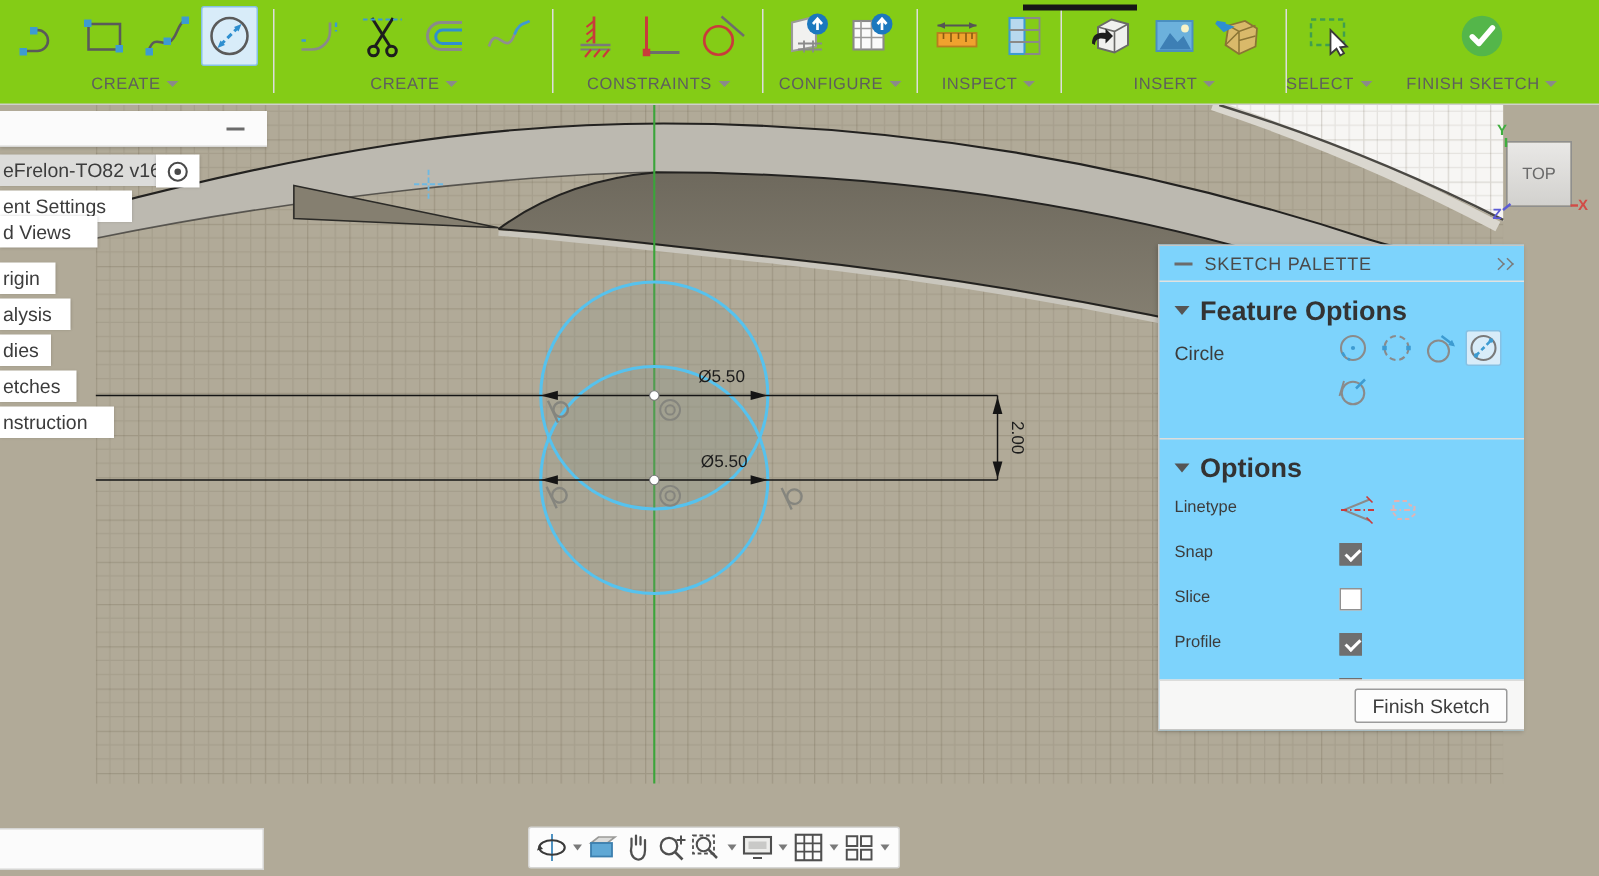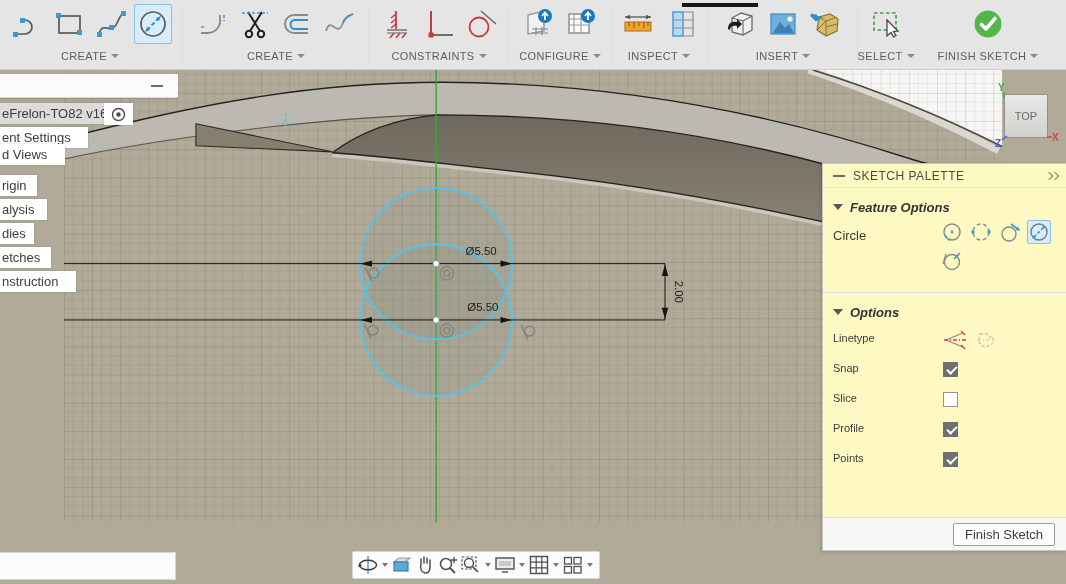--- a/index.html
+++ b/index.html
@@ -1,21 +1,21 @@
 <!DOCTYPE html>
 <html><head>
 <meta charset="utf-8">
 <style>
   * { margin:0; padding:0; box-sizing:border-box; }
   html,body { width:1066px; height:584px; overflow:hidden;
     font-family:"Liberation Sans", sans-serif; background:#b1aa98; }
 
   
   #toolbar { position:absolute; left:0; top:0; width:1066px; height:70px;
-    background:#e5e5e5; border-bottom:1px solid #cfcfcd; z-index:40; }
+    background:#84cc16; border-bottom:1px solid #cfcfcd; z-index:40; }
   .tgroup { position:absolute; top:0; height:70px; text-align:center; }
   .ticons { display:flex; justify-content:center; align-items:center; height:48px; gap:4px; }
   .tslot { width:38px; height:40px; display:flex; align-items:center; justify-content:center; border-radius:2px; }
   .tslot.selected { background:#d8ecf9; border:1px solid #86c1e4; }
   .tlabel { font-size:11px; color:#5e5e5e; letter-spacing:.4px; display:flex; align-items:center; justify-content:center; gap:4px; height:16px; }
   .caret { width:0; height:0; border-left:4px solid transparent; border-right:4px solid transparent; border-top:4px solid #8a8a8a; display:inline-block; }
   .tsep { position:absolute; top:6px; width:1px; height:56px; background:#dddddd; }
   #top-black-bar { position:absolute; left:682px; top:3px; width:76px; height:4px; background:#161616; z-index:41; }
 
   
@@ -37,30 +37,30 @@
   #timeline-bar { position:absolute; left:0; top:552px; width:176px; height:28px; background:#fbfbfb;
      border:1px solid #d6d6d4; border-left:none; z-index:30; }
 
   
   #navbar { position:absolute; left:352px; top:551px; width:248px; height:28px; background:#fcfcfc;
      border:1px solid #d6d6d4; border-radius:2px; z-index:30; display:flex; align-items:center; padding:0 4px; gap:1px; }
   .navslot { display:flex; align-items:center; justify-content:center; height:24px; }
   .navcaret { width:0;height:0;border-left:3.5px solid transparent;border-right:3.5px solid transparent;border-top:4px solid #7a7a7a; margin:0 2px; }
 
   
-  #palette { position:absolute; left:822px; top:163px; width:244px; height:388px; background:#fef9c3;
+  #palette { position:absolute; left:772px; top:163px; width:244px; height:324px; background:#7dd3fc;
      border:1px solid #c7c7c5; border-right:none; z-index:35; box-shadow:-1px 1px 3px rgba(0,0,0,.18); }
   #palette-header { position:relative; height:24px; border-bottom:1px solid #e2e2e0; display:flex; align-items:center; }
   #palette-title { font-size:12px; color:#4a4a4a; letter-spacing:.5px; margin-left:30px; }
   .chevrons { position:absolute; right:6px; top:8px; width:14px; height:9px; }
   .chevrons i { position:absolute; top:1px; width:6px; height:6px; border-right:1.6px solid #7a7a7a; border-top:1.6px solid #7a7a7a; transform:rotate(45deg); }
   .chevrons i:nth-child(2){ left:6px; }
   .sec-header { display:flex; align-items:center; gap:7px; padding-left:10px; height:26px; margin-top:6px; }
   .tri-down { width:0;height:0;border-left:5px solid transparent;border-right:5px solid transparent;border-top:6px solid #555; }
-  .sec-title { font-size:13px; font-weight:bold; color:#333;font-style:italic; }
+  .sec-title { font-size:18px; font-weight:bold; color:#333; }
   .circle-row { position:relative; height:68px; }
   .row-label { position:absolute; left:10px; top:8px; font-size:13px; color:#3c3c3c; }
   .circle-icons { position:absolute; left:117px; top:0px; width:120px; display:flex; flex-wrap:wrap; gap:5px; }
   .cicon { width:24px; height:24px; display:flex; align-items:center; justify-content:center; border-radius:2px; }
   .cicon.selected { background:#d8ecf9; border:1px solid #86c1e4; }
   .pal-divider { height:1px; background:#dddddb; margin:4px 0 0 0; }
   .opt-row { position:relative; height:30px; }
   .opt-label { position:absolute; left:10px; top:7px; font-size:11px; color:#3c3c3c; }
   .opt-ctrl { position:absolute; left:120px; top:4px; display:flex; gap:7px; align-items:center; }
   .checkbox { width:15px; height:15px; background:#ffffff; border:1px solid #919191; position:relative; margin-top:3px; }

